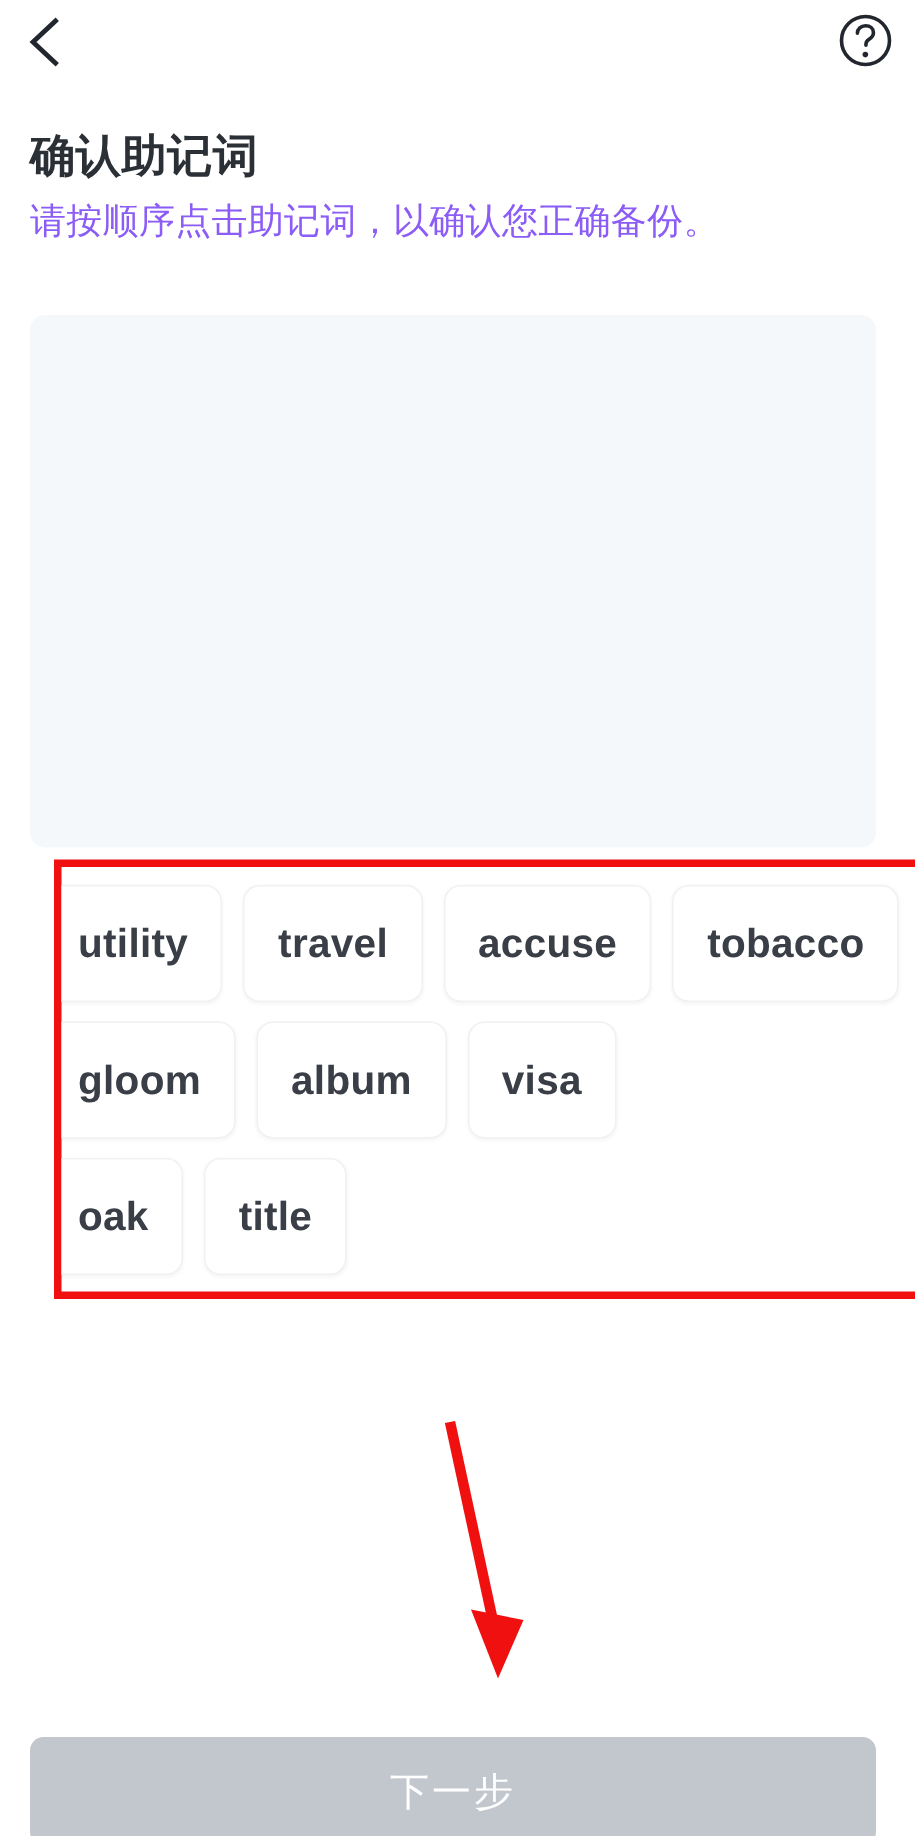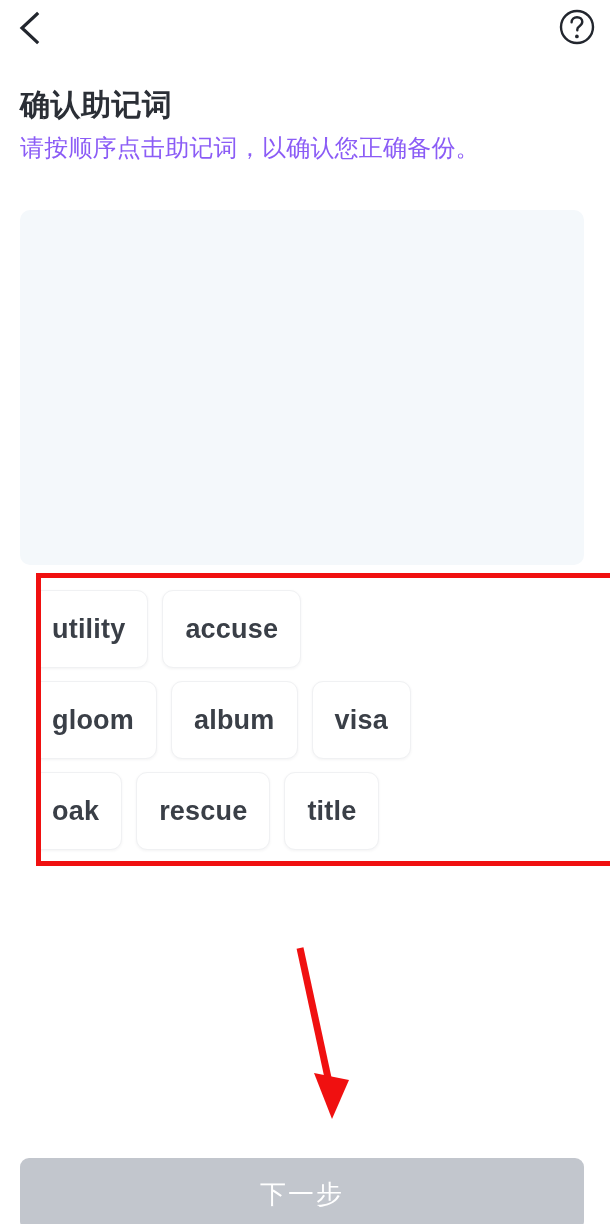--- a/index.html
+++ b/index.html
@@ -190,30 +190,31 @@
 <div class="page-subtitle">请按顺序点击助记词，以确认您正确备份。</div>
 
 <div class="selection-panel">
   <div class="selection-panel-inner"></div>
 </div>
 
 <div class="word-bank">
   <div class="word-rows">
     <div class="word-row">
       <div class="word-chip">utility</div>
+      <div class="word-chip">travel</div>
       <div class="word-chip">accuse</div>
+      <div class="word-chip">tobacco</div>
     </div>
     <div class="word-row">
       <div class="word-chip">gloom</div>
       <div class="word-chip">album</div>
       <div class="word-chip">visa</div>
     </div>
     <div class="word-row">
       <div class="word-chip">oak</div>
-      <div class="word-chip">rescue</div>
       <div class="word-chip">title</div>
     </div>
   </div>
 </div>
 
 <svg class="annotation-arrow" viewBox="0 0 610 1224">
   <line x1="300" y1="948" x2="330" y2="1087" stroke="#f01010" stroke-width="7" stroke-linecap="butt"></line>
   <polygon points="314,1073 349,1080 332,1119" fill="#f01010"></polygon>
 </svg>
 

